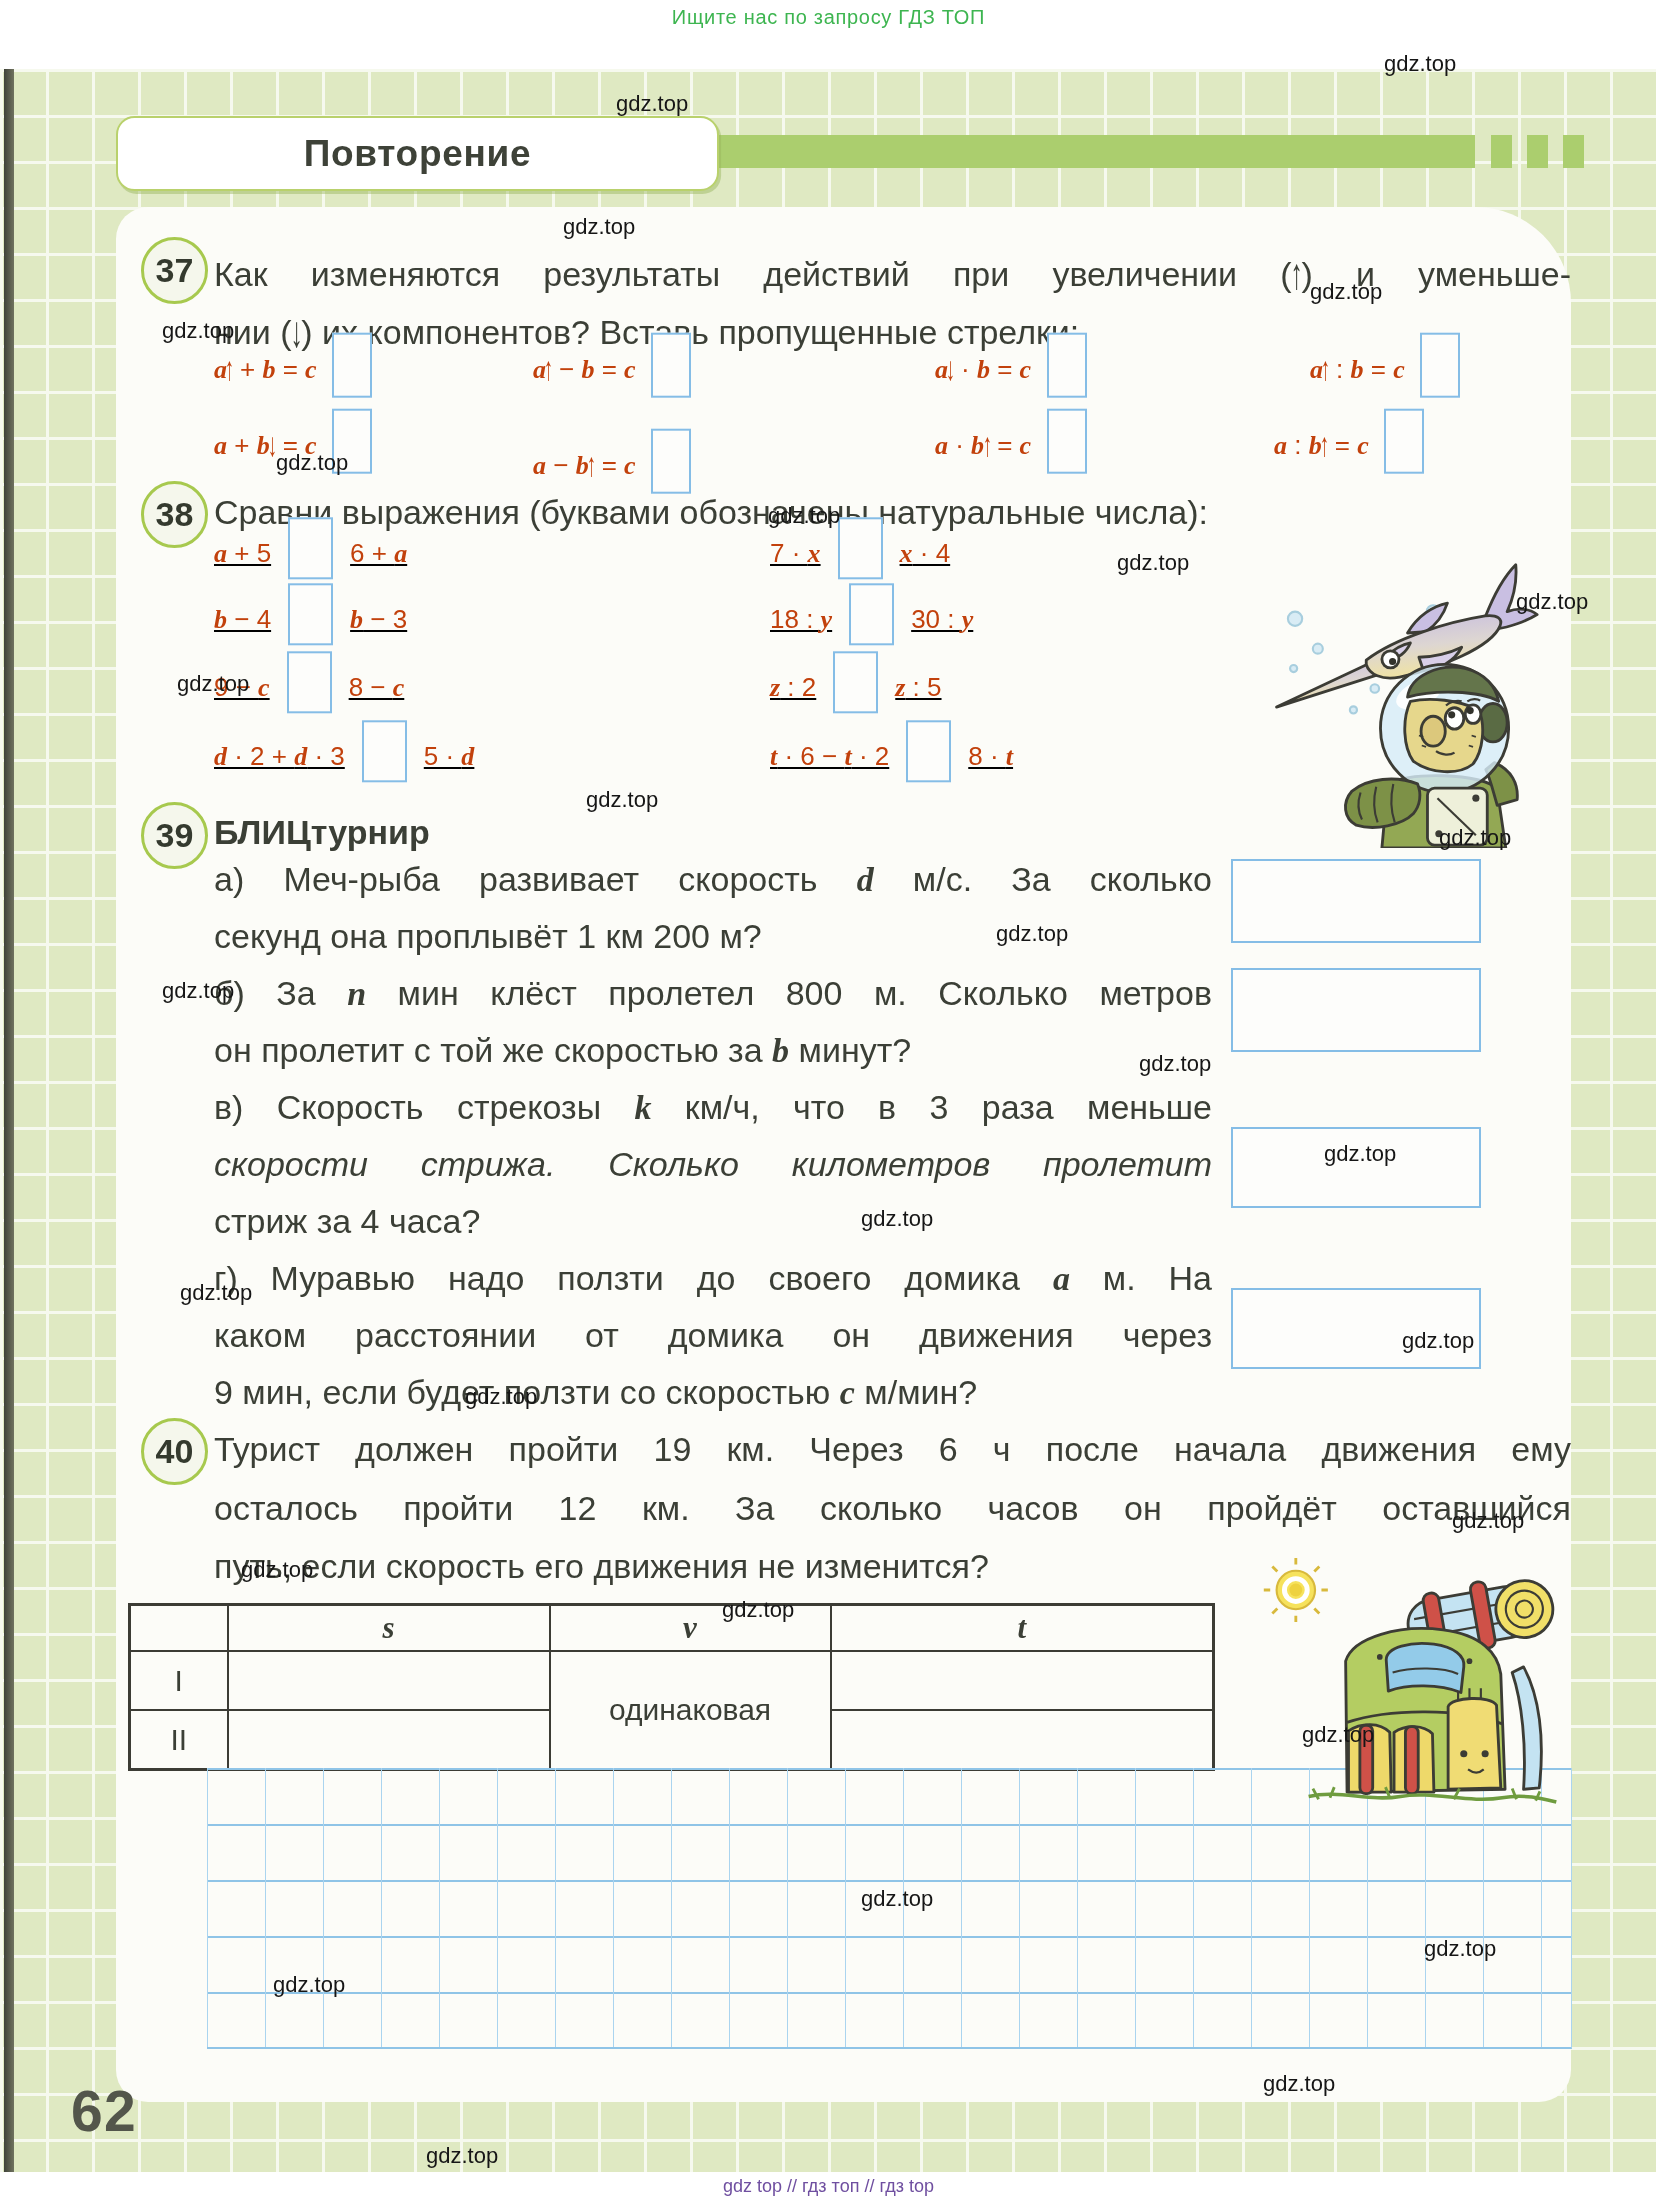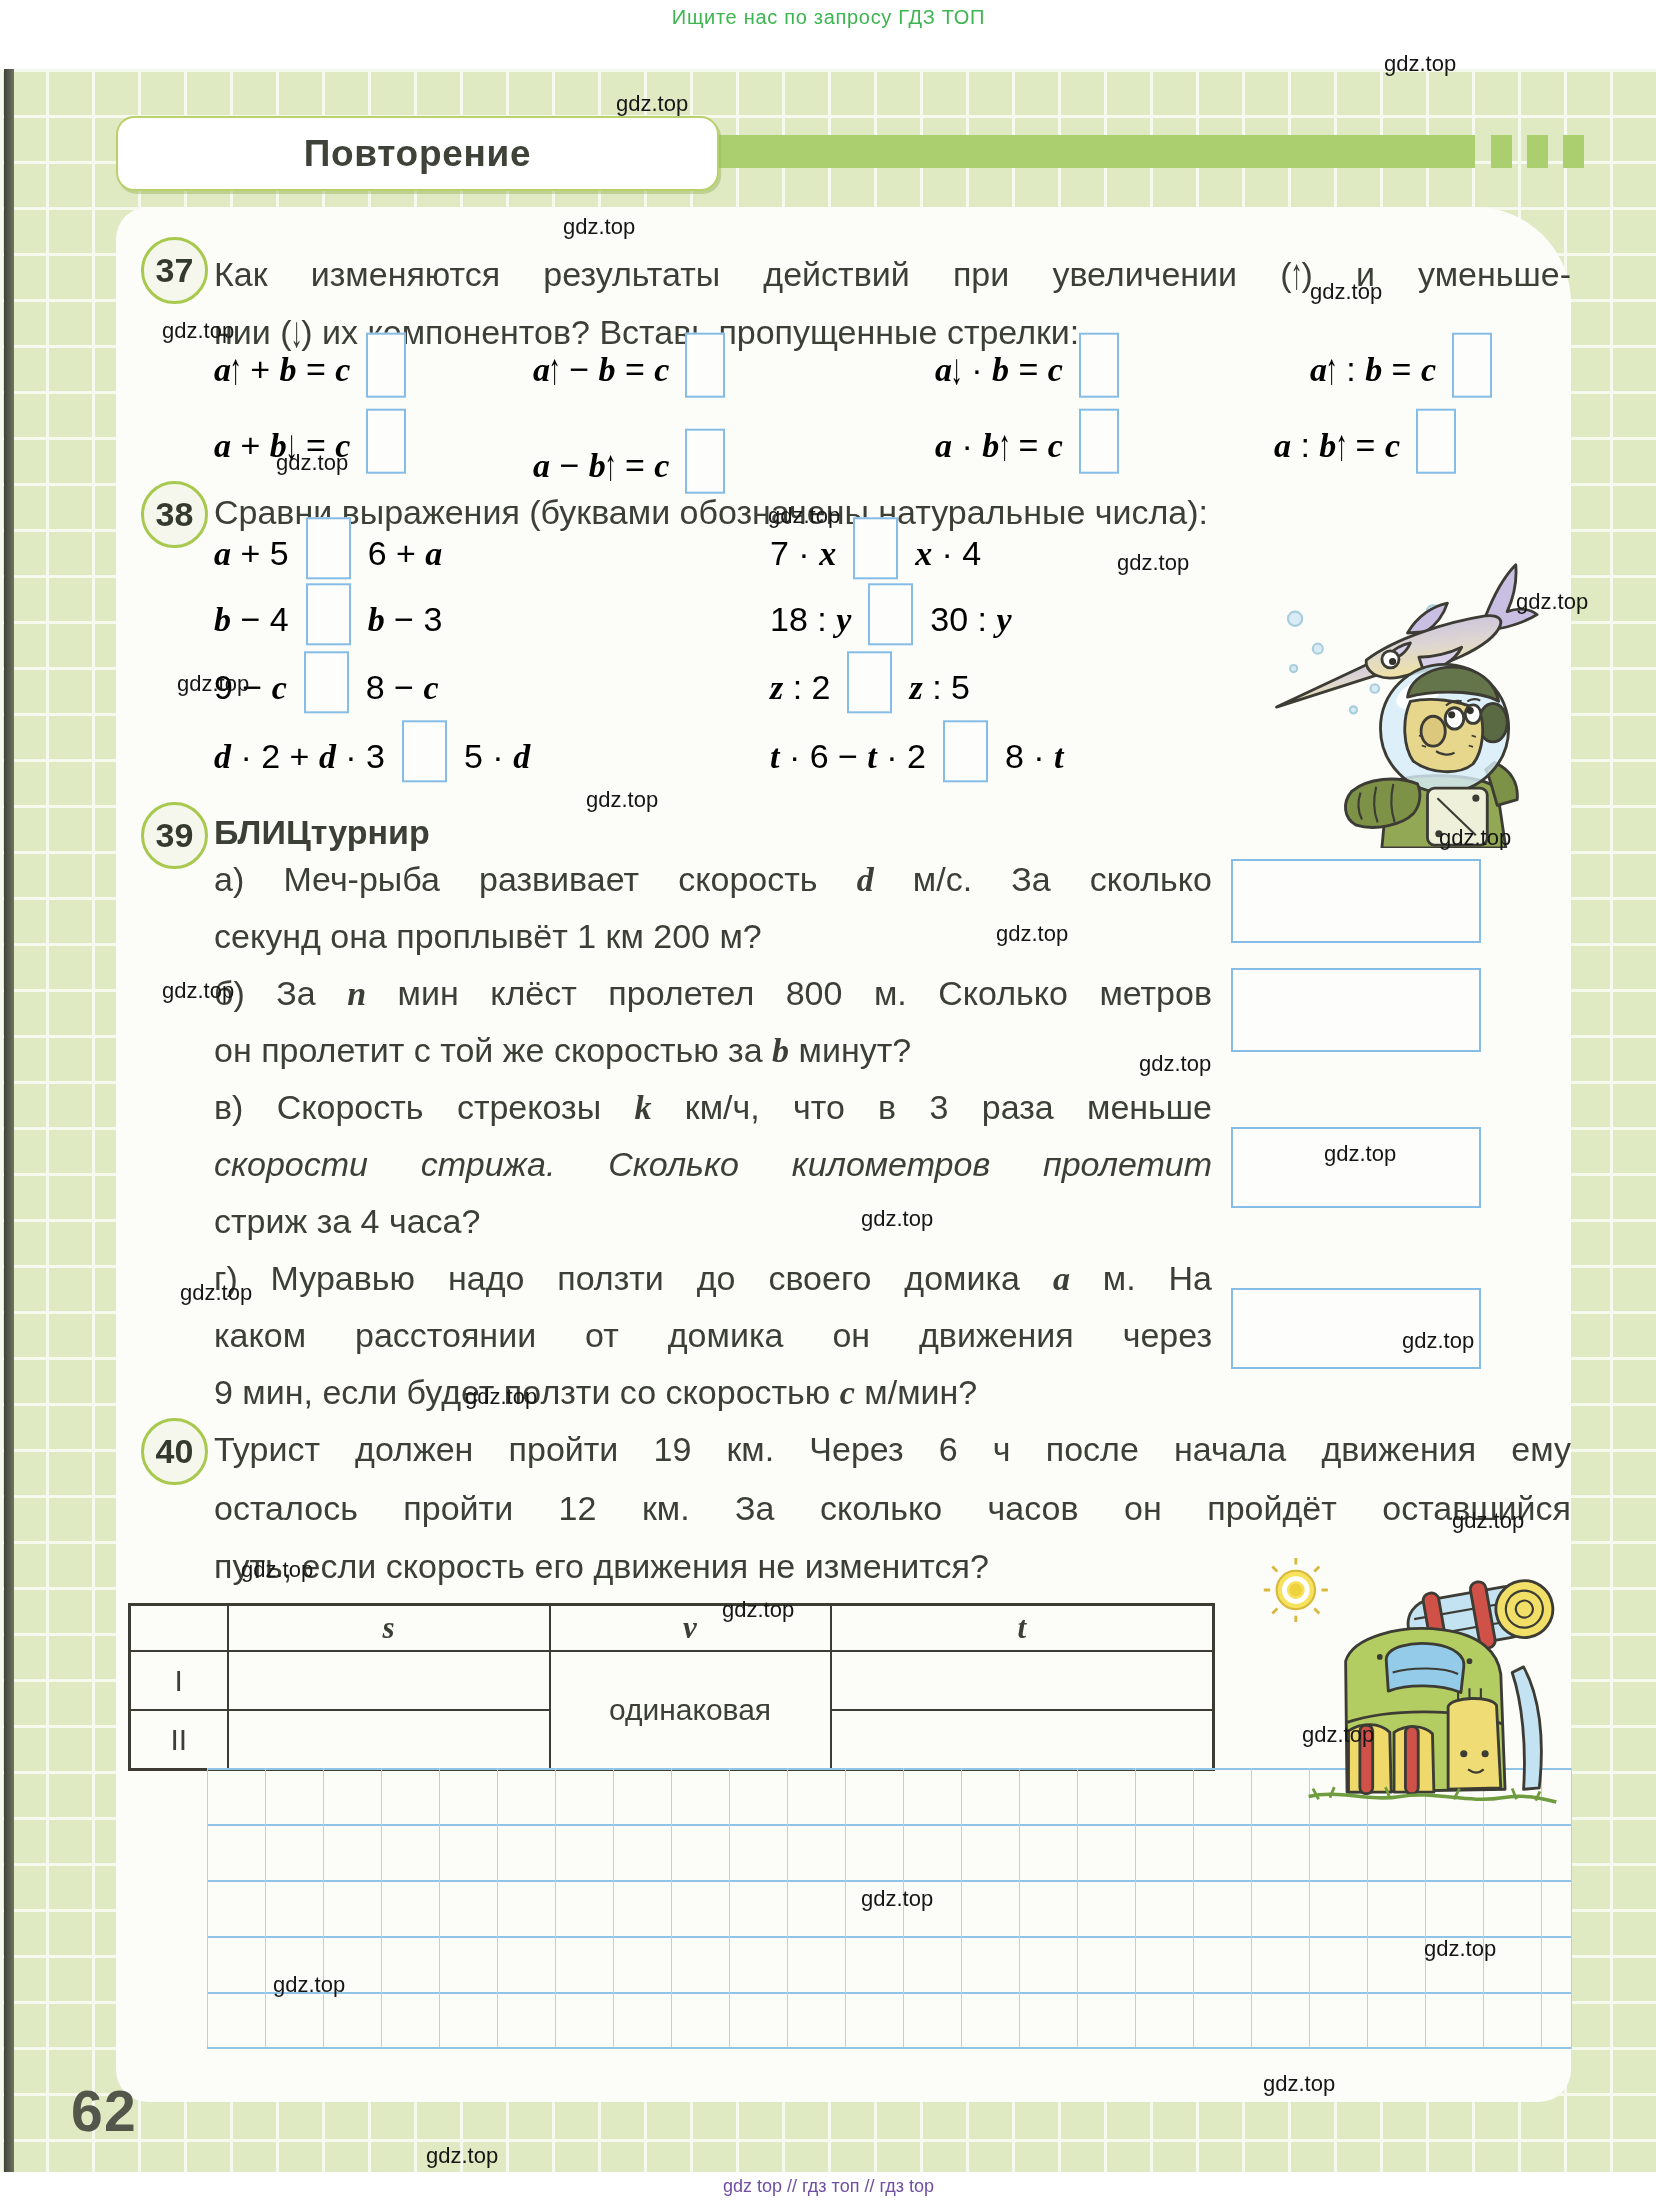--- a/index.html
+++ b/index.html
@@ -50,23 +50,23 @@
   }
   
   .tl{
     position:absolute;left:214px;height:57px;line-height:57px;
     font-size:34px;color:#3b3f36;white-space:nowrap;
   }
   .jl{white-space:normal;text-align:justify;text-align-last:justify;width:1357px;}
   .jl39{white-space:normal;text-align:justify;text-align-last:justify;width:998px;}
   
   .eqcell{position:absolute;height:66px;display:flex;align-items:center;}
-  .eqtxt{font-size:34px;color:#000000;white-space:nowrap;}
+  .eqtxt{font-size:26px;color:#c2410c;white-space:nowrap;}
   .abox{width:36px;height:61px;border:2.9px solid #85bde6;background:#fdfdfb;margin-left:15.7px;transform:translateY(-4.3px);flex:none;}
-  .cmprow{position:absolute;height:63px;display:flex;align-items:center;}
+  .cmprow{position:absolute;height:63px;display:flex;align-items:center;text-decoration:underline;}
   .cbox{width:41px;height:58px;border:2.9px solid #85bde6;background:#fdfdfb;margin:0 17px;transform:translateY(-5.7px);flex:none;}
   
   .ansbox{position:absolute;left:1231px;width:246px;border:2.9px solid #85bde6;background:#fdfdfb;}
   
   .var{font-family:"Liberation Serif",serif;font-style:italic;font-weight:700;}
   .evar{font-family:"Liberation Serif",serif;font-style:italic;font-weight:600;}
   .arrow{display:inline-block;transform:scale(0.72,1.28);margin:0 -3.6px;font-weight:400;}
   
   .ttable{
     position:absolute;left:128px;top:1603px;border-collapse:collapse;

